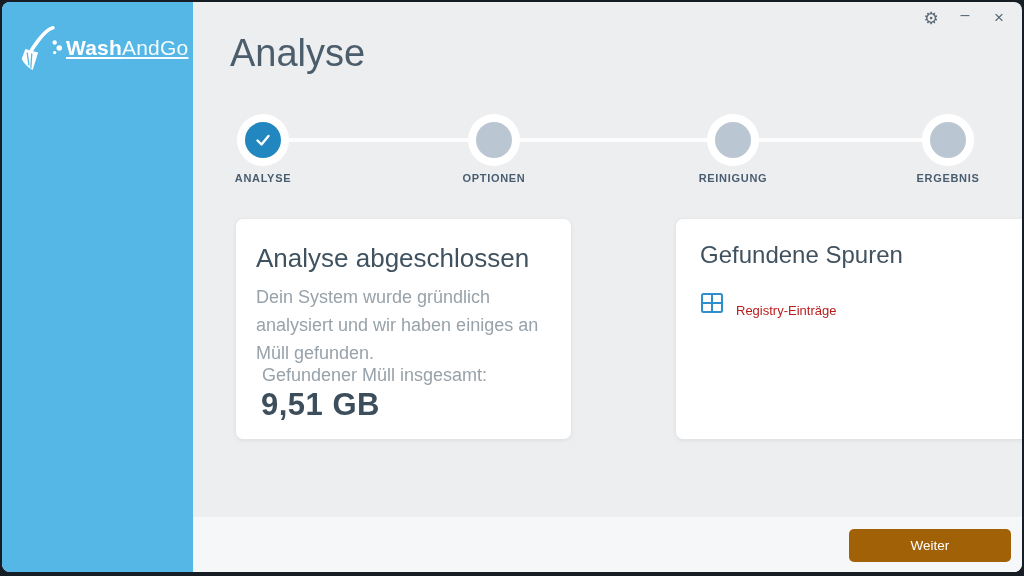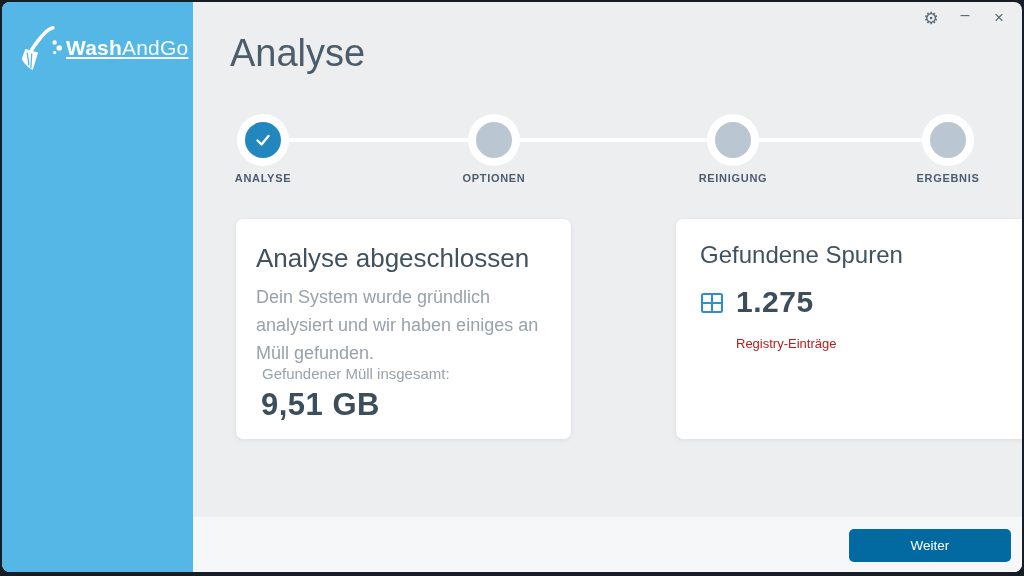--- a/index.html
+++ b/index.html
@@ -83,21 +83,21 @@
   .card-analysis { left:43px; width:335px; padding:24px 20px; }
   .card-traces  { left:483px; width:356px; padding:22px 24px; }
   .card-title { font-size:26px; font-weight:300; color:#40525F; }
   .card-traces .card-title { font-size:24px; }
   .card-desc {
     margin-top:10px; font-size:18px; line-height:1.55;
     color:#98A2AA; max-width:375px;
   }
   .total-label {
     position:absolute; left:26px; top:146px;
-    font-size:15px; color:#98A2AA;
+    font-size:18px; color:#98A2AA;
   }
   .total-value {
     position:absolute; left:25px; top:168px;
     font-size:31px; font-weight:700; color:#3C4E5C; letter-spacing:0.5px;text-align:right;
   }
   .stat-row {
     display:grid; grid-template-columns:36px 1fr;
     margin-top:16px; align-items:start;
   }
   .stat-row + .stat-row { margin-top:22px; }
@@ -109,21 +109,21 @@
   .stat-label { font-size:13px; color:#b91c1c; margin-top:18px; }
 
   
   .footer {
     position:absolute; left:0; right:0; bottom:0; height:55px;
     background:#F5F7F9;
   }
   .next-button {
     position:absolute; right:11px; top:12px;
     width:162px; height:33px;
-    background:#0369a1; color:#fff; font-size:13.5px;
+    background:#a16207; color:#fff; font-size:13.5px;
     border:none; border-radius:5px; cursor:pointer;
     font-family:"Liberation Sans", sans-serif;
   }
 
   
   .win-controls {
     position:absolute; top:0; right:0; height:32px;
     display:flex; align-items:center; gap:0;
   }
   .win-btn {
@@ -205,21 +205,20 @@
 
       <div class="stat-row">
         <div class="stat-icon">
           <svg width="24" height="24" viewBox="0 0 24 24">
             <rect x="2" y="3" width="20" height="18" rx="1.5" fill="none" stroke="#2D8FCB" stroke-width="2"></rect>
             <line x1="12" y1="3" x2="12" y2="21" stroke="#2D8FCB" stroke-width="2"></line>
             <line x1="2" y1="12" x2="22" y2="12" stroke="#2D8FCB" stroke-width="2"></line>
           </svg>
         </div>
         <div>
-          <div class="stat-value">1.275</div>
           <div class="stat-label">Registry-Einträge</div>
         </div>
       </div>
 
     </div>
 
     <div class="footer">
       <button class="next-button">Weiter</button>
     </div>
   </div>

